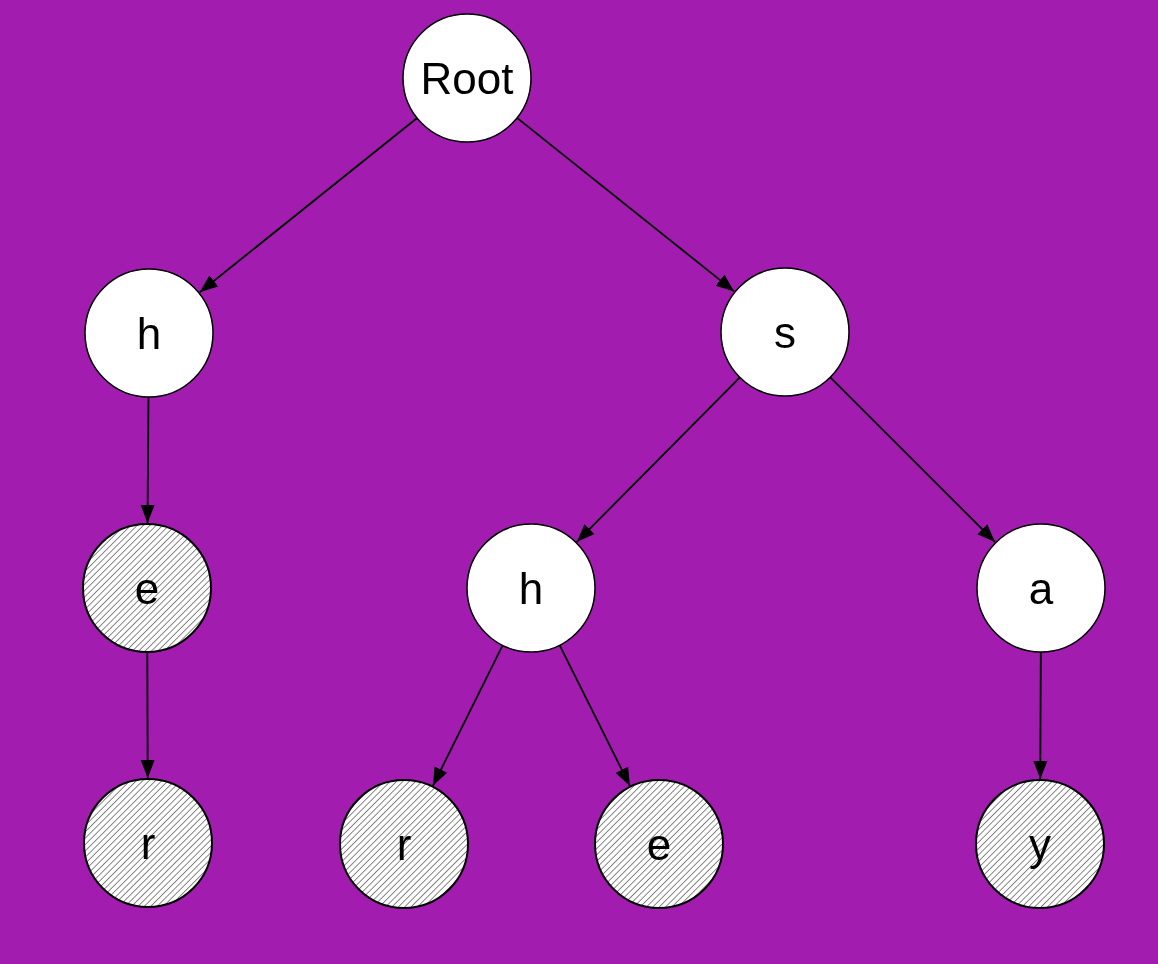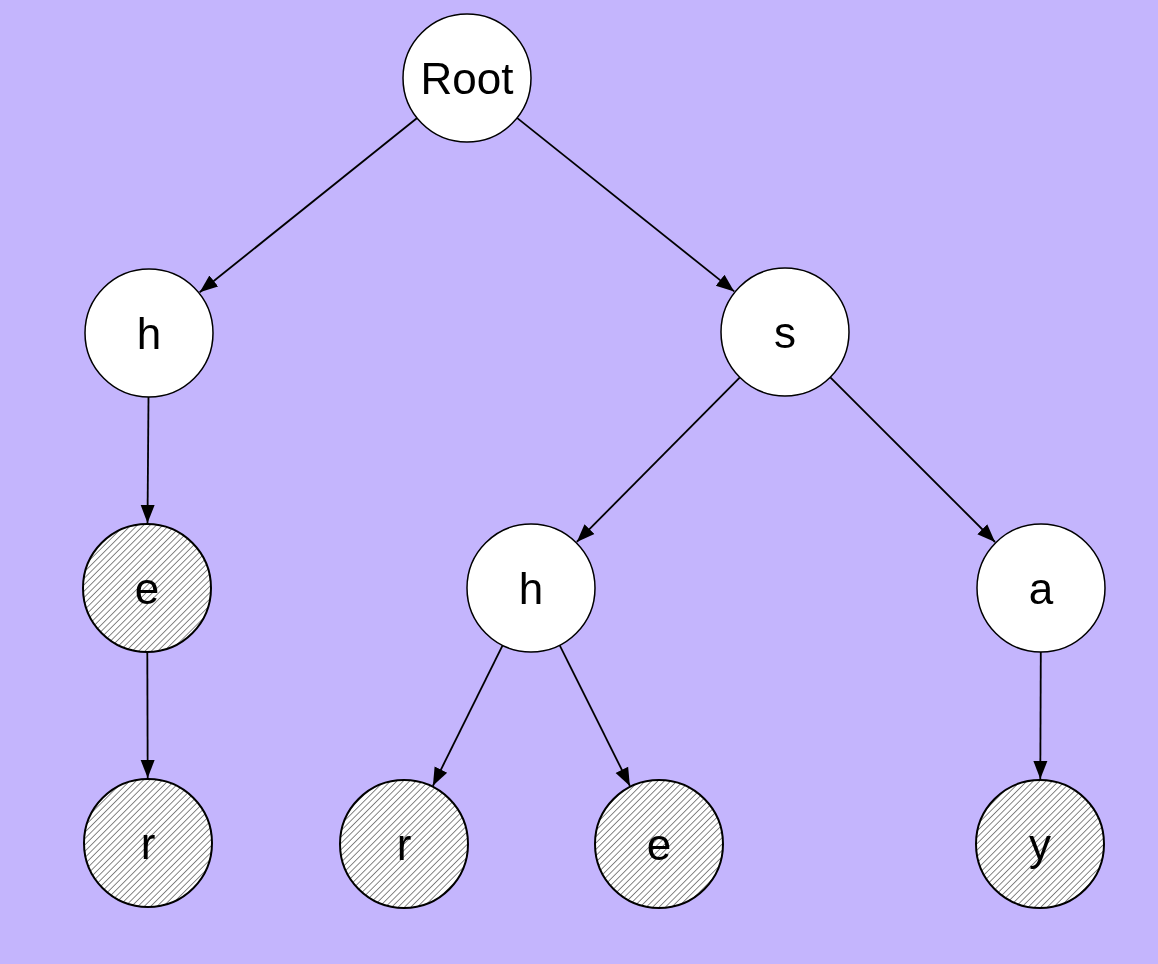--- a/index.html
+++ b/index.html
@@ -4,21 +4,21 @@
 <style>
   html, body {
     margin: 0;
     padding: 0;
     background: #ffffff;
   }
   .canvas {
     position: relative;
     width: 1158px;
     height: 964px;
-    background: #c4b5fd;
+    background: #a21caf;
     overflow: hidden;
   }
   svg text {
     font-family: "Liberation Sans", sans-serif;
     user-select: none;
   }
 </style>
 </head>
 <body>
 

